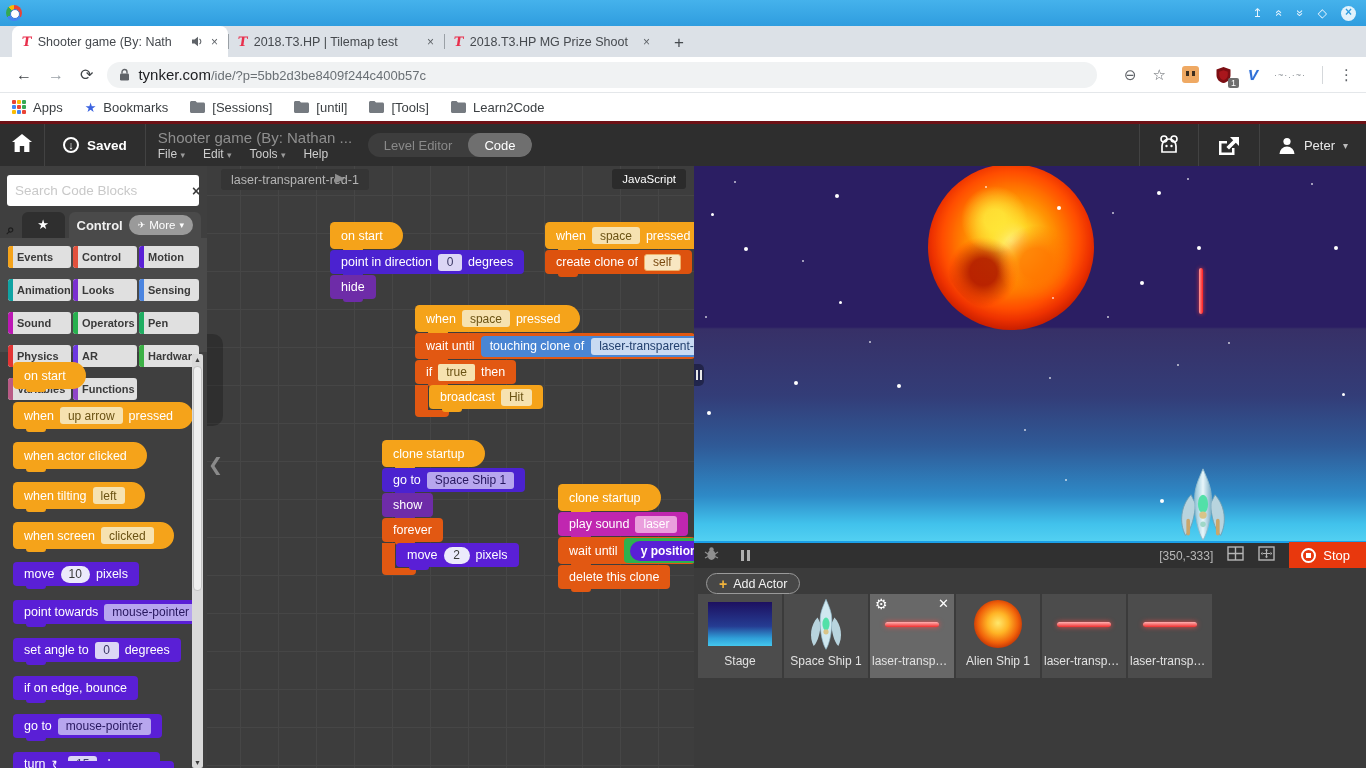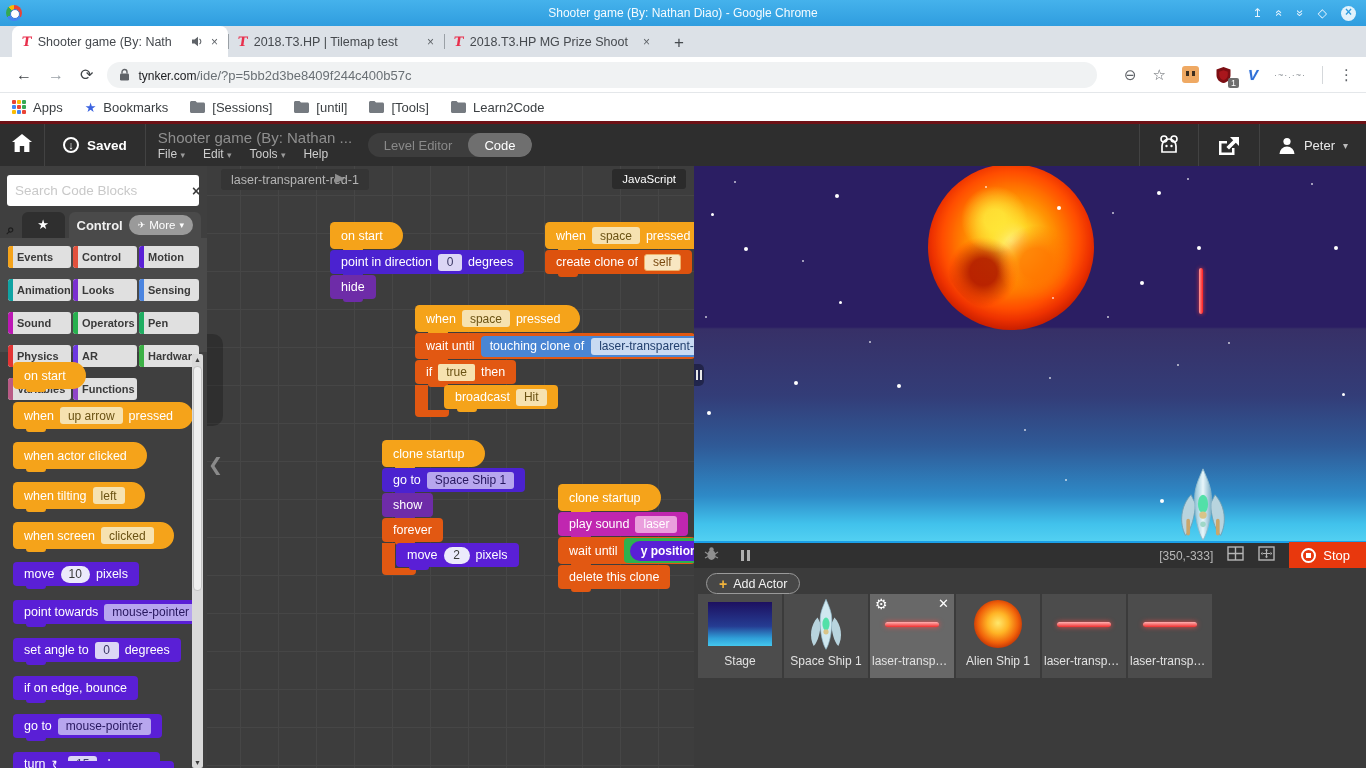--- a/index.html
+++ b/index.html
@@ -24,21 +24,21 @@
   .tab:not(.active):before{content:"";position:absolute;left:0;top:8px;bottom:8px;width:1px;background:#9aa0a6}
   .fav{color:#e8304d;font-weight:bold;font-size:13px;font-family:"DejaVu Serif",serif;transform:skewX(-8deg)}
   .tabtitle{flex:1;white-space:nowrap;overflow:hidden;text-overflow:ellipsis}
   .tabx{color:#5f6368;font-size:12px;padding:0 2px}
   .newtab{color:#454a4f;font-size:17px;margin-left:14px;padding-bottom:4px}
   
   #toolbar{position:absolute;left:0;top:57px;width:1366px;height:36px;background:#fff;display:flex;align-items:center;border-bottom:1px solid #e4e7ea}
   .navic{font-size:16px;color:#414549;margin-left:16px}
   .navic.dis{color:#9aa0a6}
   #omnibox{margin-left:14px;width:990px;height:26px;background:#f0f2f3;border-radius:14px;display:flex;align-items:center;padding:0 12px;gap:8px}
-  #omnibox .dom{font-size:12px;color:#202124}
+  #omnibox .dom{font-size:15px;color:#202124}
   #omnibox .path{font-size:13px;color:#6a7075}
   #toolbar-right{margin-left:auto;display:flex;align-items:center;gap:16px;padding-right:12px}
   #toolbar-right .gic{color:#5f6368;font-size:15px}
   #ext1{width:17px;height:17px;border-radius:3px;background:#efa963;position:relative}
   #ext1 i{position:absolute;top:5px;width:3px;height:5px;background:#3c2d1e}
   #ext1 i:first-child{left:4px}#ext1 i:last-child{right:4px}
   #ublock{position:relative;width:17px;height:18px}
   #ubadge{position:absolute;right:-7px;bottom:-4px;background:#6e6e6e;color:#fff;font-size:9px;padding:0 3px;border-radius:2px}
   #vimium{font-weight:bold;font-style:italic;font-size:15px;color:#2f6fd6;text-shadow:0 0 1px #9ec4ff}
   #mystery-ext{color:#8b9196;font-size:9px;letter-spacing:1px}
@@ -167,21 +167,20 @@
   .th-expl{width:48px;height:48px;border-radius:50%;
     background:radial-gradient(circle at 50% 48%,#ffe76b 0%,#ffb425 30%,#f06009 58%,#b02406 80%,#6e1204 92%,transparent 96%)}
   .th-laser{width:54px;height:5px;border-radius:3px;background:linear-gradient(#ffb0b0,#f03030);box-shadow:0 0 5px rgba(255,70,70,.9)}
   .icon-svg{display:inline-flex;align-items:center}
 </style>
 </head>
 <body>
 
 <div id="titlebar">
   <div id="chrome-logo"></div>
-  <div id="os-title">Shooter game (By: Nathan Diao) - Google Chrome</div>
   <div id="win-controls">
     <span>↥</span>
     <span class="rot90">«</span>
     <span class="rot90">»</span>
     <span>◇</span>
     <span id="win-close">×</span>
   </div>
 </div>
 
 <div id="tabstrip">
@@ -534,21 +533,21 @@
 
       </span>
     </div>
     <div class="b ct">
       <span>if</span>
       <span class="in tru">true</span>
       <span>then</span>
     </div>
     <div class="cbody">
       <div class="arm" style="background:#e25812"></div>
-      <div class="b ev" style="margin-left:16px">
+      <div class="b ev" style="margin-left:1px">
         <span>broadcast</span>
         <span class="in">Hit</span>
       </div>
     </div>
     <div class="cfoot" style="background:#e25812"></div>
   </div>
 
   <div class="stack" style="left:175px;top:274px">
     <div class="b hat ev">
         <span>clone startup</span>

